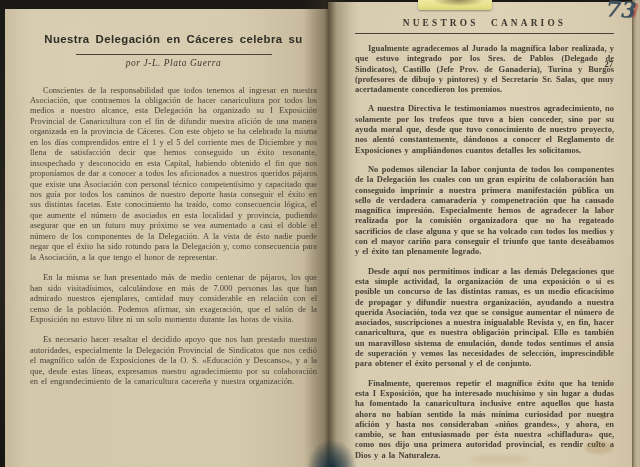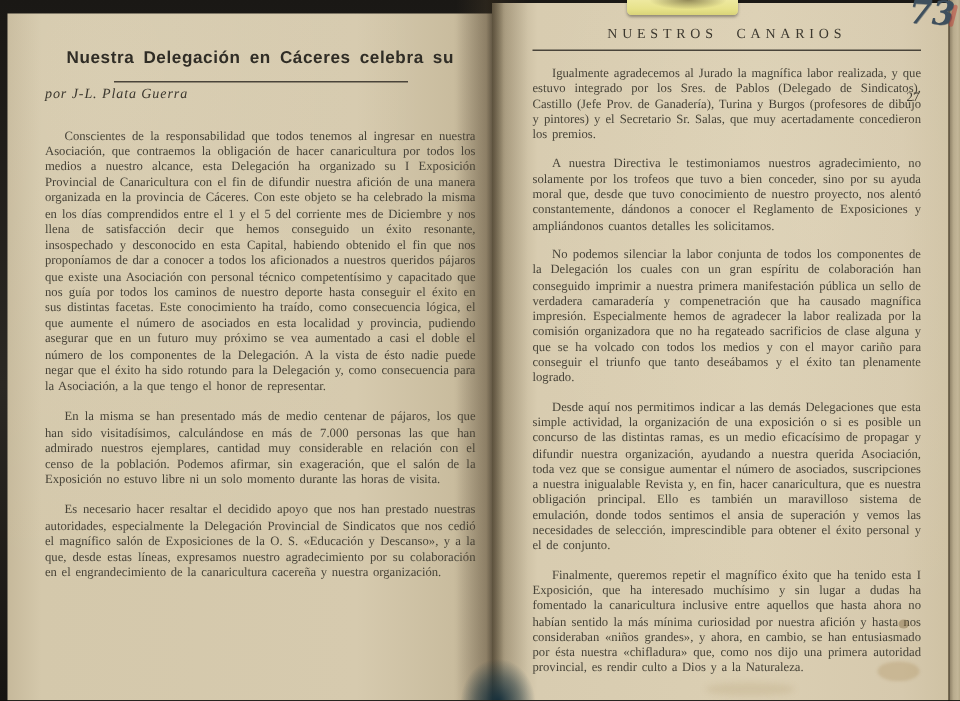--- a/index.html
+++ b/index.html
@@ -60,30 +60,30 @@
   
   .lp-inner{padding:13px 11px 0 25px;}
   .lp-title{
     margin:10px 0 0;font-family:"Liberation Sans",sans-serif;font-weight:bold;
     font-size:11.4px;line-height:15.5px;color:#302d26;text-align:center;
     letter-spacing:0.4px;word-spacing:2.5px;
   }
   .lp-title span{display:block;}
   .lp-rule{width:196px;margin:6px auto 3px;border-top:1.3px solid #4a443a;}
   .lp-byline{
-    text-align:left;font-style:italic;font-size:9.4px;color:#3c382f;
+    text-align:center;font-style:italic;font-size:9.4px;color:#3c382f;
     letter-spacing:0.6px;margin-bottom:17px;
   }
   .body-par{
     margin:0 0 10px;font-size:8.45px;line-height:10.45px;color:#474338;
     text-align:justify;text-indent:13px;word-spacing:1px;
   }
 
   
-  .rp-inner{padding:16px 18px 0 27px;}
+  .rp-inner{padding:16px 18px 0 27px;font-weight:bold;}
   .rp-header{position:relative;height:12px;}
   .rp-header-title{
     text-align:center;font-size:9.3px;color:#3c382f;
     letter-spacing:3.2px;word-spacing:7px;
   }
   .rp-pagenum{position:absolute;right:1px;top:1px;font-size:8.6px;letter-spacing:0;color:#3c382f;margin-top:40px;}
   .rp-rule{border-top:1.1px solid #49443a;margin:3px 0 9px;}
   .rp-inner .body-par{line-height:10.3px;margin-bottom:9px;}
 </style>
 </head>

